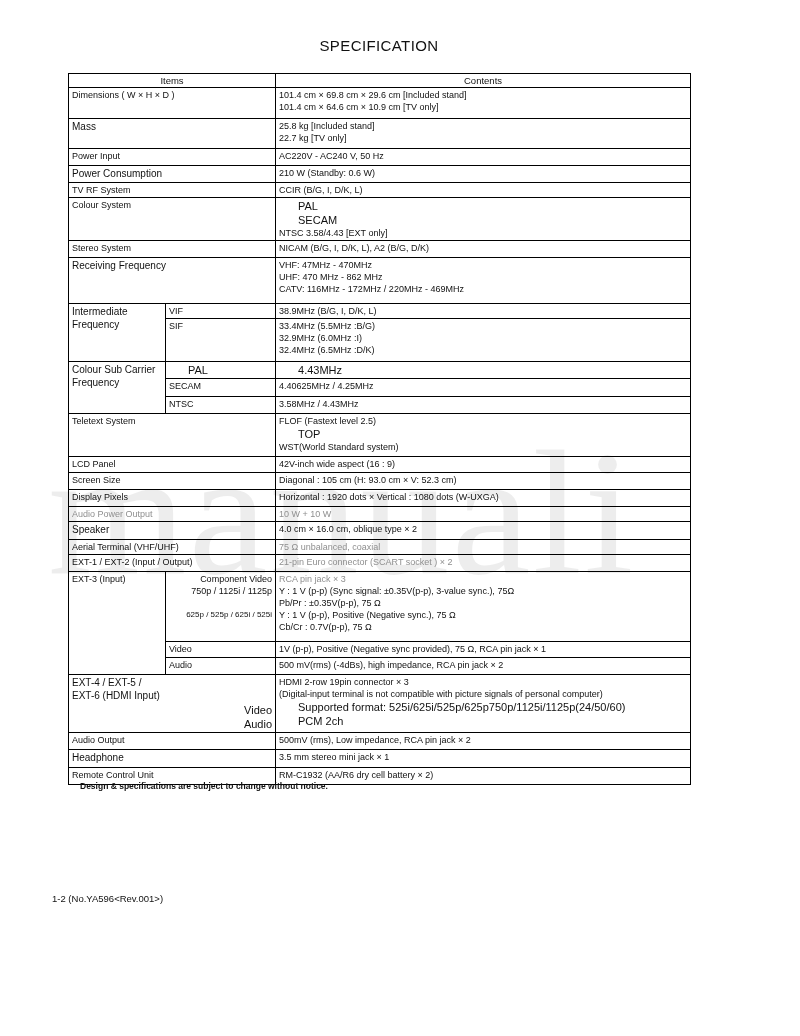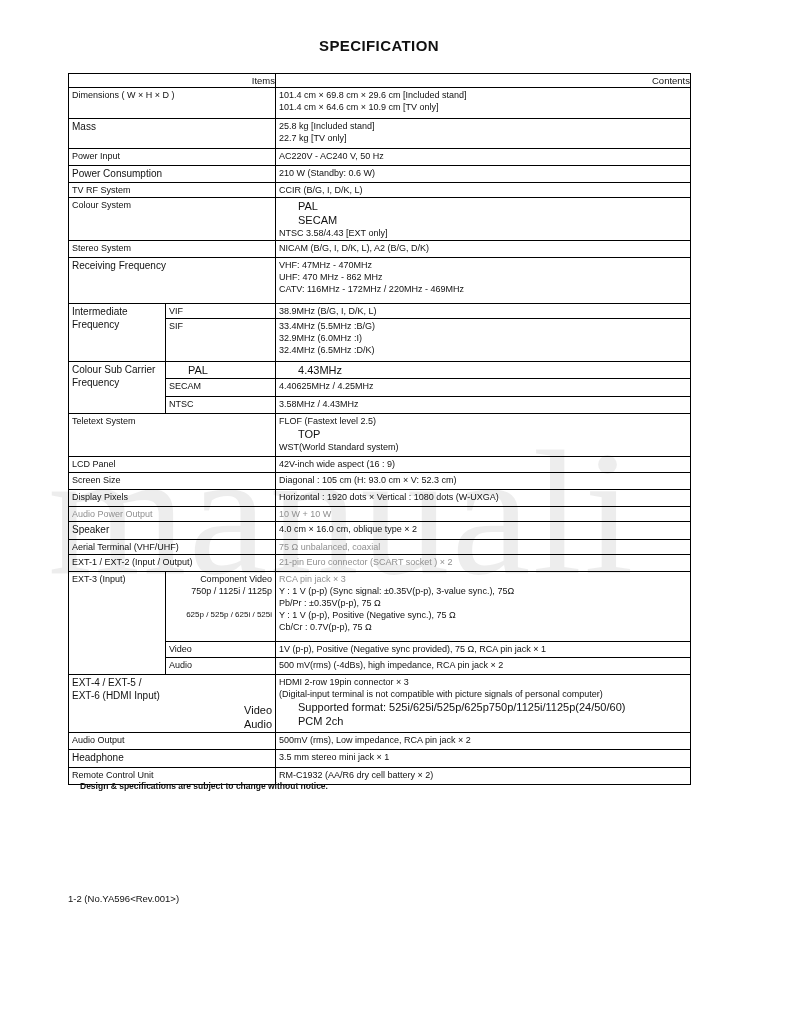--- a/index.html
+++ b/index.html
@@ -2,37 +2,37 @@
 <html><head>
 <meta charset="utf-8">
 <style>
   html,body{margin:0;padding:0;background:#fff;}
   .page{position:relative;width:800px;height:1036px;background:#fff;overflow:hidden;
         font-family:"Liberation Sans",sans-serif;color:#111;}
   .watermark{position:absolute;left:48px;top:424px;font-family:Liberation Serif, serif;
         font-size:178px;line-height:1;color:rgba(0,0,0,0.07);letter-spacing:2px;
         z-index:0;user-select:none;white-space:nowrap;}
   .title{position:absolute;top:37px;left:0;width:758px;text-align:center;margin:0;
-        font-size:15px;font-weight:bold;letter-spacing:0.4px;z-index:2;}
+        font-size:15px;font-weight:normal;letter-spacing:0.4px;z-index:2;}
   table.spec{position:absolute;left:68px;top:73px;width:622px;border-collapse:collapse;
         table-layout:fixed;z-index:1;background:transparent;}
   .spec td,.spec th{border:1px solid #000;vertical-align:top;padding:1px 3px;
         box-sizing:border-box;font-weight:normal;text-align:left;}
-  .spec th{font-size:9.5px;text-align:right;vertical-align:middle;height:14px;padding:0;}
+  .spec th{font-size:9.5px;text-align:center;vertical-align:middle;height:14px;padding:0;}
   .sm{font-size:9px;line-height:12px;}
   .xs{font-size:8px;line-height:12px;}
   .ilg{font-size:10px;line-height:13px;}
   .lg{font-size:11px;line-height:14px;}
   .line{min-height:12px;}
   .lline{min-height:14px;padding-left:19px;}
   .r{text-align:right;}
   .c{text-align:right;}
   .faded{color:#8f8f8f;}
   .note{position:absolute;left:80px;top:781px;font-size:8.5px;z-index:2;font-weight:bold;}
-  .footer{position:absolute;left:68px;top:893px;font-size:9.5px;z-index:2;}
+  .footer{position:absolute;left:52px;top:893px;font-size:9.5px;z-index:2;}
 </style>
 </head>
 <body>
 
 <div class="page">
 
   <div class="watermark">manuali</div>
 
   <h1 class="title">SPECIFICATION</h1>
 

